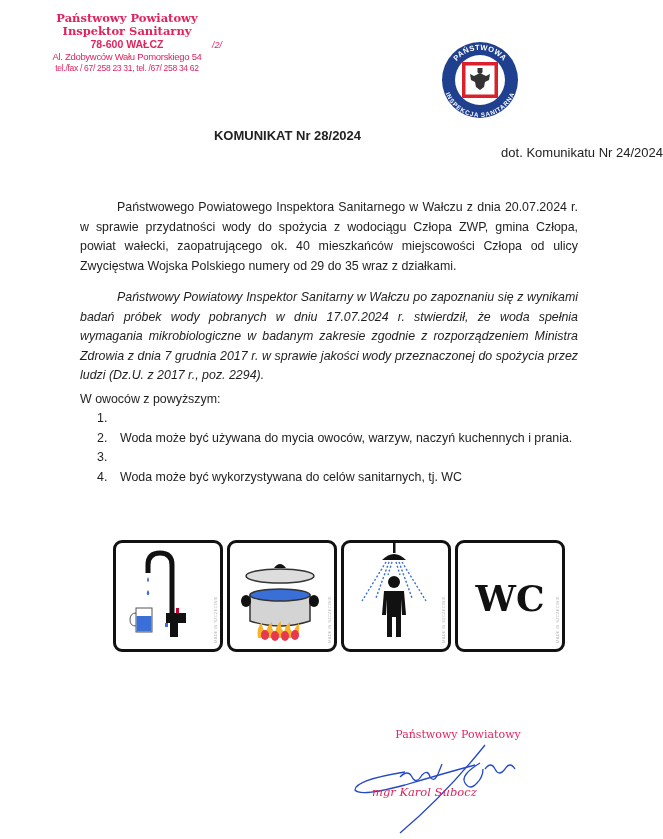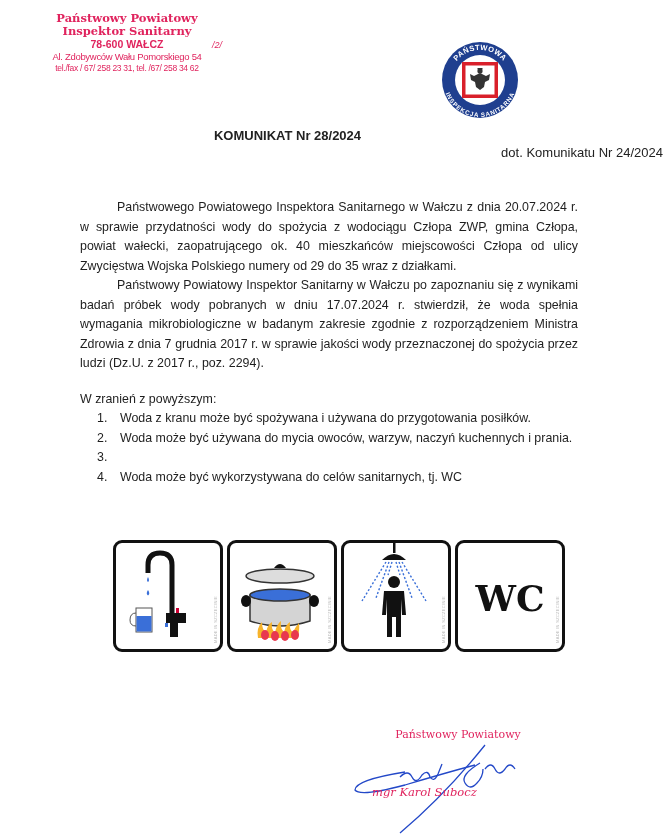--- a/index.html
+++ b/index.html
@@ -8,21 +8,21 @@
   .stamp .serif { font-family:"DejaVu Serif", "Liberation Serif", serif; font-weight:bold; font-size:11.5px; line-height:13px; }
   .stamp .city { font-family:"Liberation Sans", sans-serif; font-weight:bold; font-size:10.5px; line-height:13px; position:relative; }
   .stamp .city .num { position:absolute; right:-10px; top:1px; font-weight:normal; font-style:italic; font-size:9px; }
   .stamp .addr { font-family:"Liberation Sans", sans-serif; font-size:9.5px; line-height:12px; white-space:nowrap; letter-spacing:-0.3px; }
   .stamp .tel { font-family:"Liberation Sans", sans-serif; font-size:8.5px; line-height:11px; white-space:nowrap; letter-spacing:-0.3px; }
   .logo { position:absolute; left:440px; top:40px; width:80px; height:80px; }
   .title { position:absolute; left:0; width:575px; top:128px; text-align:center; font-weight:bold; font-size:13px; color:#222; }
   .subtitle { position:absolute; left:0; width:663px; top:145px; text-align:right; font-size:13px; color:#222; }
   .body { position:absolute; left:80px; width:498px; top:198px; font-size:12.4px; line-height:19.5px; text-align:justify; color:#1e1e1e; }
   .body p { margin:0; text-indent:37px; }
-  .body p.p2 { margin-top:0px; }
+  .body p.p2 { margin-top:12px;font-style:italic; }
   .intro { position:absolute; left:80px; top:392px; font-size:12.4px; color:#1e1e1e; }
   .list { position:absolute; left:97px; top:409px; margin:0; padding:0; list-style:none; font-size:12.4px; line-height:19.5px; color:#1e1e1e; }
   .list li { display:flex; }
   .list .n { width:23px; }
   .pics { position:absolute; left:113px; top:540px; display:flex; gap:4px; }
   .pic { width:104px; height:106px; border:3.5px solid #111; border-radius:9px; position:relative; background:#fff; box-sizing:content-box; }
   .pic svg { position:absolute; left:0; top:0; }
   .pic .mark { position:absolute; right:2px; bottom:6px; writing-mode:vertical-rl; transform:rotate(180deg); font-size:4px; color:#bbb; letter-spacing:0.3px; }
   .sig { position:absolute; left:368px; top:728px; width:180px; text-align:center; color:#e0245e; font-family:"DejaVu Serif", "Liberation Serif", serif; font-size:11px; line-height:13px; }
   .sig .name { position:absolute; left:4px; top:58px; font-style:italic; font-size:11.5px; }
@@ -64,25 +64,24 @@
 </div>
 
 <div class="title">KOMUNIKAT Nr 28/2024</div>
 <div class="subtitle">dot. Komunikatu Nr 24/2024</div>
 
 <div class="body">
   <p>Państwowego Powiatowego Inspektora Sanitarnego w Wałczu z dnia 20.07.2024 r. w sprawie przydatności wody do spożycia z wodociągu Człopa ZWP, gmina Człopa, powiat wałecki, zaopatrującego ok. 40 mieszkańców miejscowości Człopa od ulicy Zwycięstwa Wojska Polskiego numery od 29 do 35 wraz z działkami.</p>
   <p class="p2">Państwowy Powiatowy Inspektor Sanitarny w Wałczu po zapoznaniu się z wynikami badań próbek wody pobranych w dniu 17.07.2024 r. stwierdził, że woda spełnia wymagania mikrobiologiczne w badanym zakresie zgodnie z rozporządzeniem Ministra Zdrowia z dnia 7 grudnia 2017 r. w sprawie jakości wody przeznaczonej do spożycia przez ludzi (Dz.U. z 2017 r., poz. 2294).</p>
 </div>
 
-<div class="intro">W zranień z powyższym:</div>
+<div class="intro">W owoców z powyższym:</div>
 <ul class="list">
   <li>
       <span class="n">1.</span>
-      <span>Woda z kranu może być spożywana i używana do przygotowania posiłków.</span>
     </li>
   <li>
       <span class="n">2.</span>
       <span>Woda może być używana do mycia owoców, warzyw, naczyń kuchennych i prania.</span>
     </li>
   <li>
       <span class="n">3.</span>
     </li>
   <li>
       <span class="n">4.</span>

